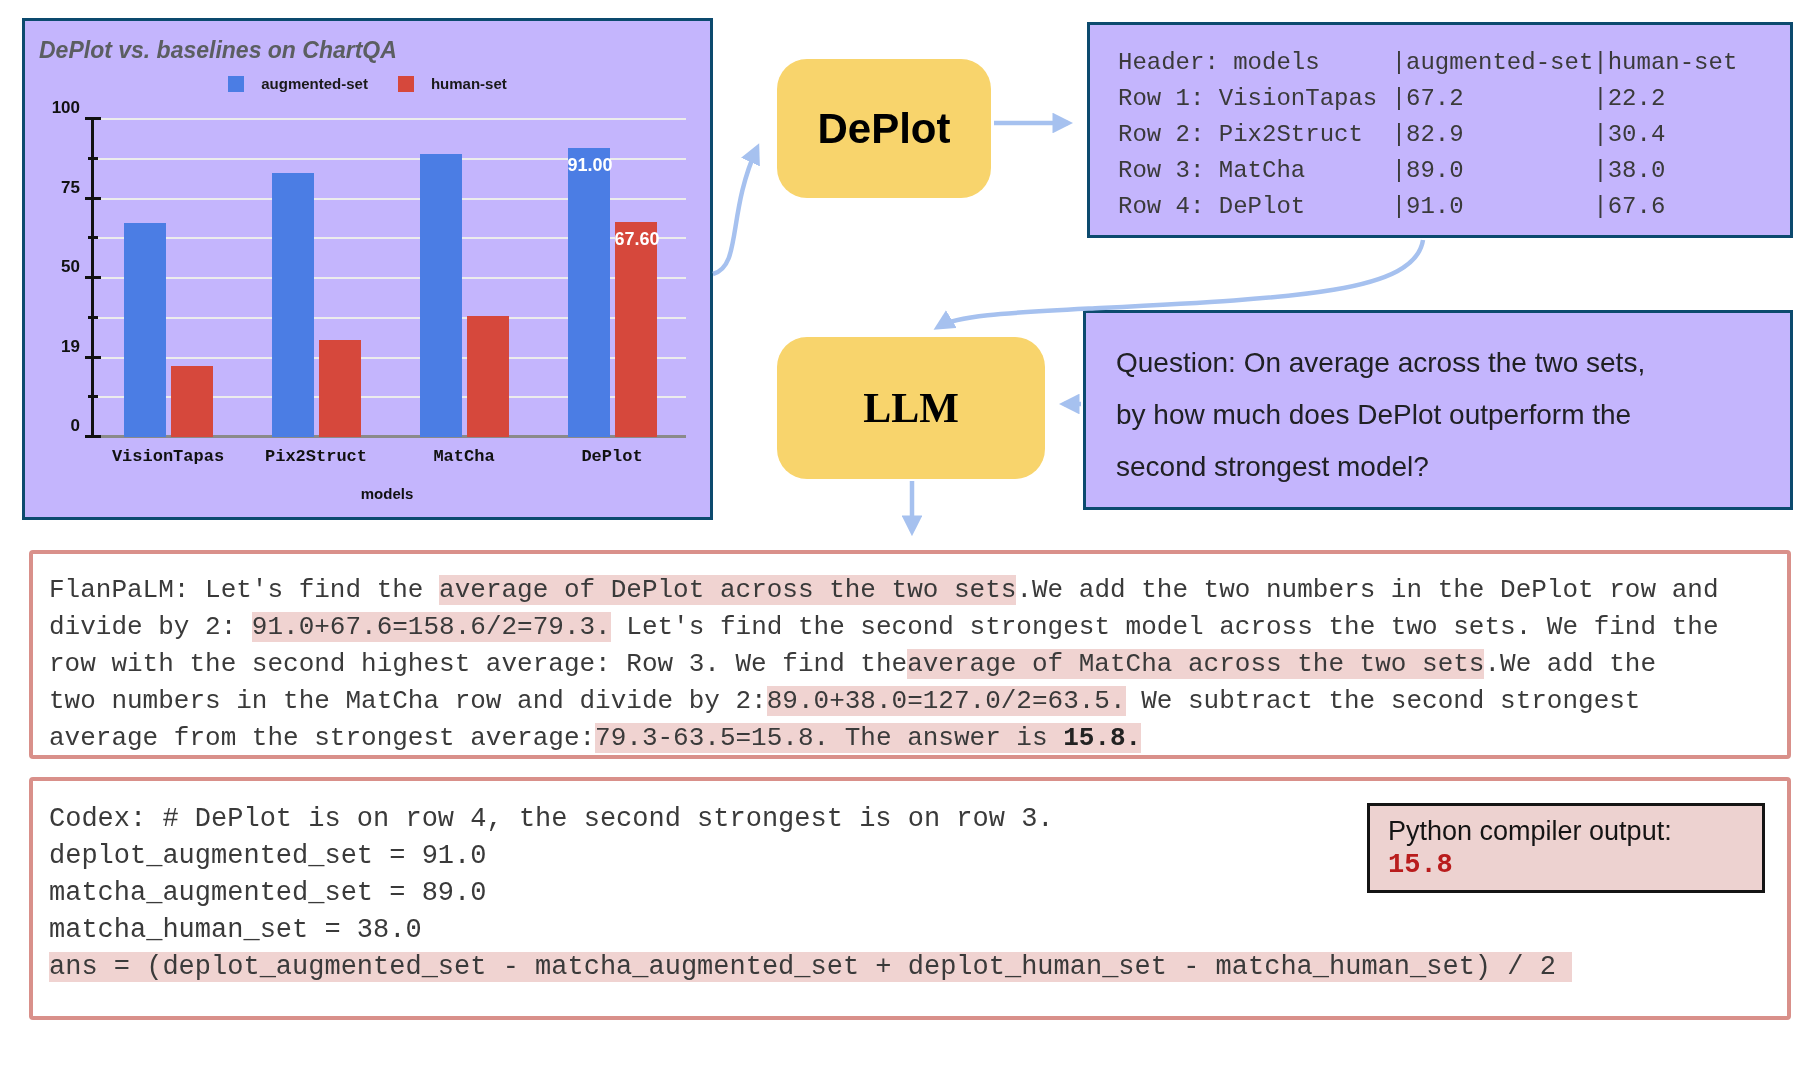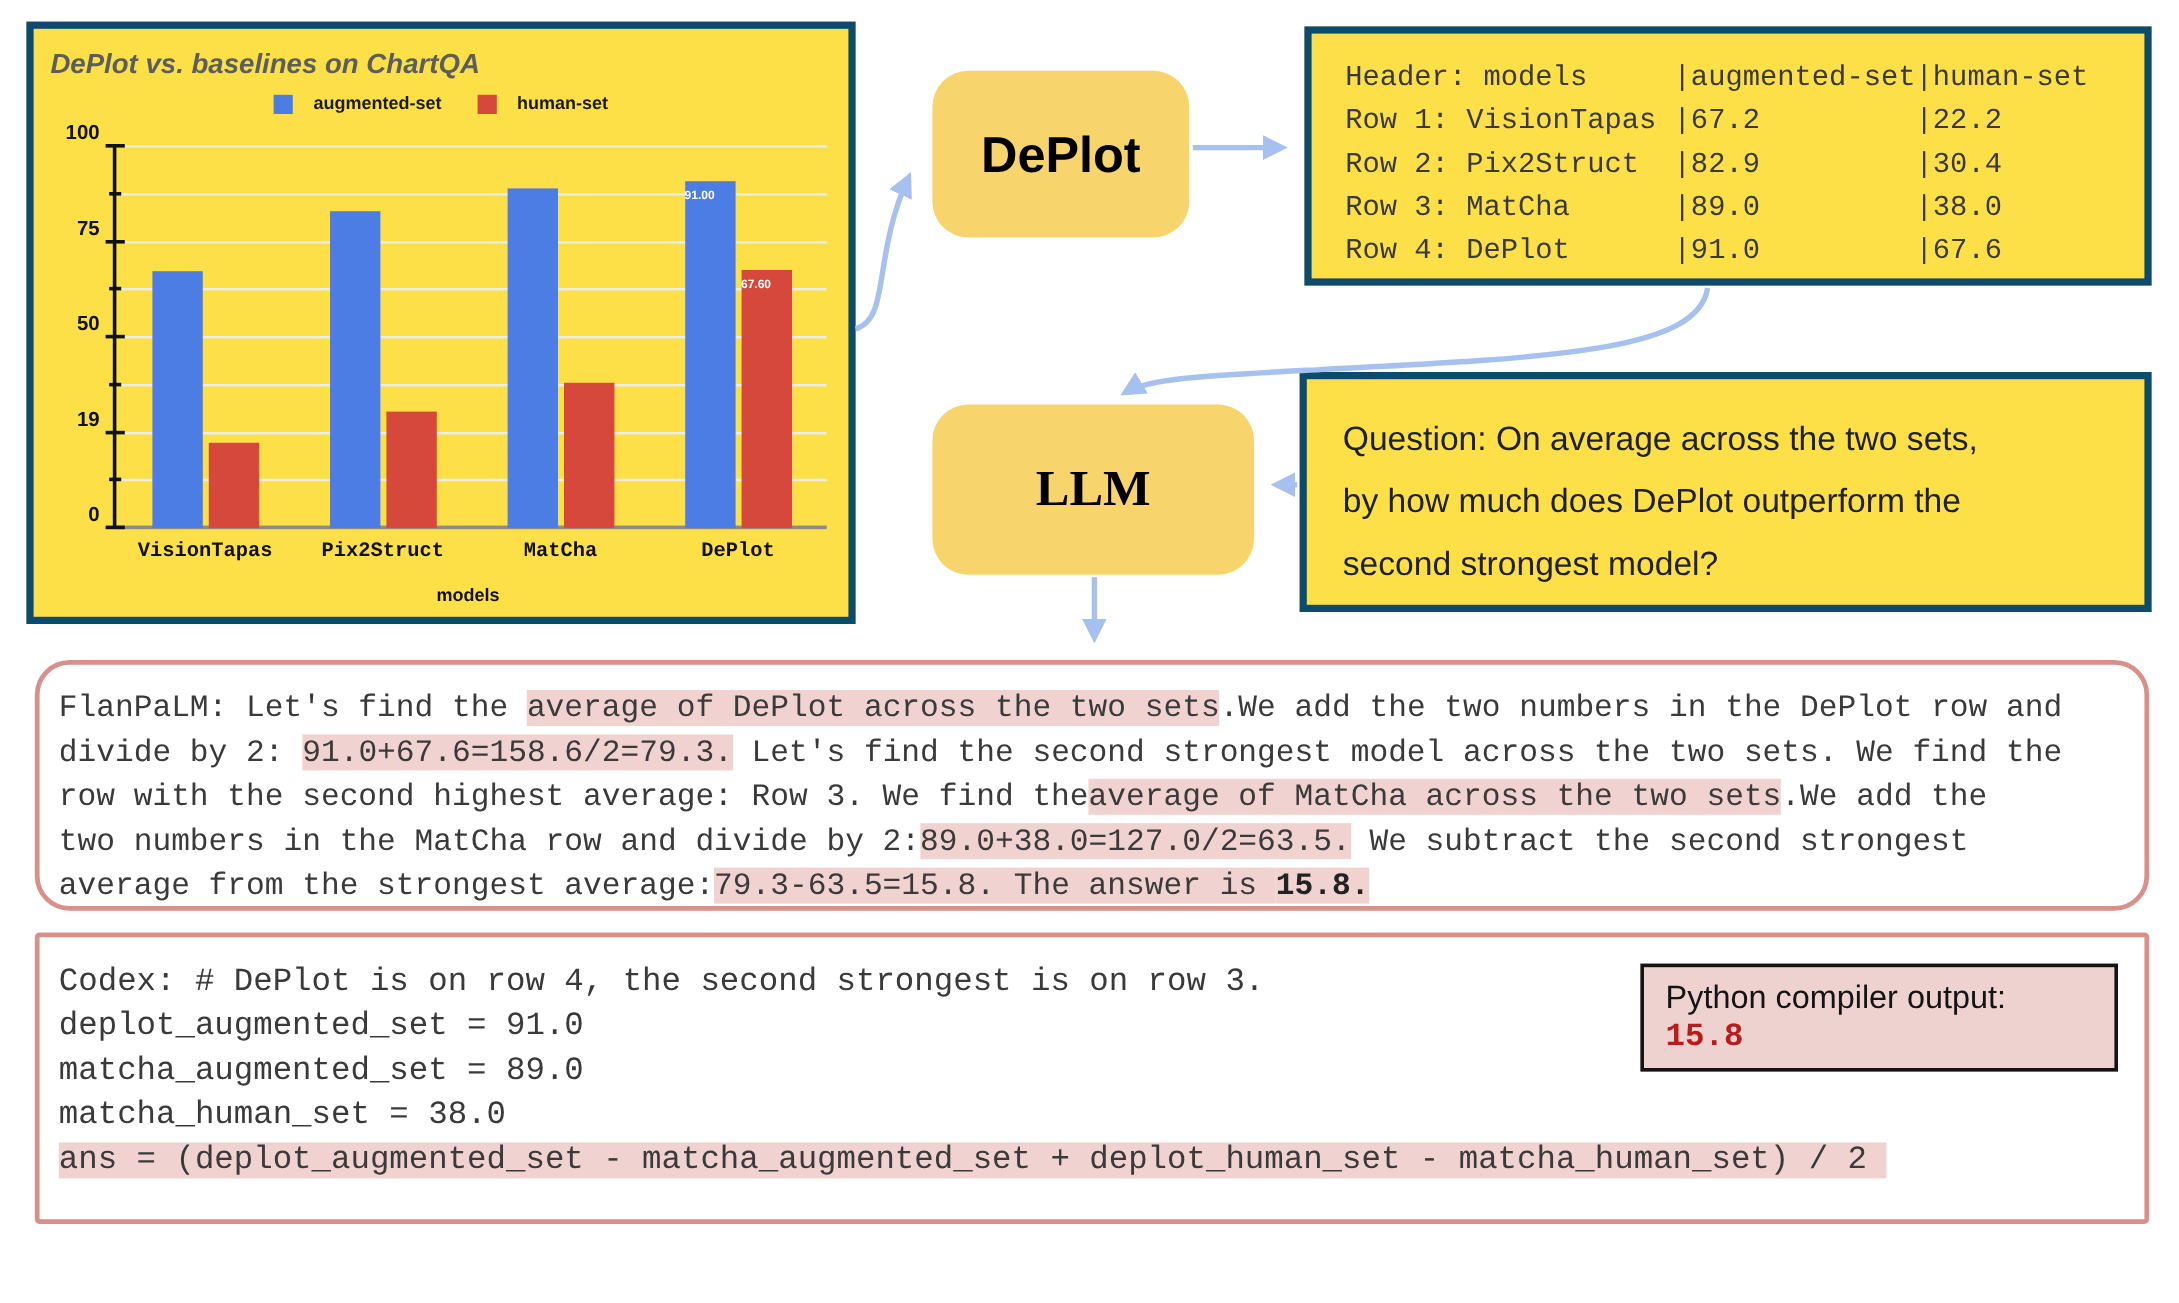--- a/index.html
+++ b/index.html
@@ -1,40 +1,40 @@
 <!DOCTYPE html>
 <html><head>
 <meta charset="utf-8">
 <style>
   html,body{margin:0;padding:0;background:#fff;}
   #page{position:relative;width:1816px;height:1086px;background:#ffffff;overflow:hidden;
         font-family:"Liberation Sans",sans-serif;}
 
   
-  .blue-panel{position:absolute;background:#fde047;border:6px solid #0c4a6e;box-sizing:border-box;}
+  .blue-panel{position:absolute;background:#c4b5fd;border:3px solid #0c4a6e;box-sizing:border-box;}
   .pink-panel{position:absolute;background:#fff;border:4px solid #d9908a;border-radius:4px;box-sizing:border-box;}
 
   
   #chart-panel{left:22px;top:18px;width:691px;height:502px;}
   #chart-title{position:absolute;left:14px;top:16px;font-size:23px;font-weight:bold;font-style:italic;color:#5b5e61;}
   #chart-legend{position:absolute;left:0;top:54px;width:100%;display:flex;justify-content:center;gap:30px;}
   .legend-item{display:flex;align-items:center;gap:17px;}
   .legend-swatch{width:16px;height:16px;}
   .legend-label{font-size:15px;font-weight:bold;color:#1a1a1a;}
   #chart-plot{position:absolute;left:66px;top:98px;width:592px;height:318px;border-left:3px solid #111;}
   .gridline{position:absolute;left:0;width:100%;height:2px;background:#ececec;}
   .gridline.base{background:#8a8a8a;height:3px;}
   .y-tick{position:absolute;background:#111;height:3px;}
   .y-tick.major{width:16px;left:-9px;}
   .y-tick.minor{width:10px;left:-6px;}
   .y-tick-label{position:absolute;right:100%;margin-right:14px;transform:translateY(-50%);
                 font-size:17px;font-weight:bold;color:#111;white-space:nowrap;}
   .bar{position:absolute;bottom:0;width:42px;}
   .bar-value-label{position:absolute;top:7px;left:0;width:100%;color:#fff;
-                   font-size:10px;font-weight:bold;}
+                   font-size:18px;font-weight:bold;}
   .x-axis-label{position:absolute;top:100%;margin-top:10px;transform:translateX(-50%);
                 font-family:"Liberation Mono",monospace;font-weight:bold;font-size:17px;color:#111;}
   #x-axis-title{position:absolute;left:66px;top:464px;width:592px;text-align:center;
                 font-size:15px;font-weight:bold;color:#111;}
 
   
   .yellow-box{position:absolute;background:#f8d46c;border-radius:30px;display:flex;
               align-items:center;justify-content:center;}
   #deplot-box{left:777px;top:59px;width:214px;height:139px;}
   #llm-box{left:777px;top:337px;width:268px;height:142px;font-family:Liberation Serif, serif;}
@@ -43,21 +43,21 @@
   
   #table-panel{left:1087px;top:22px;width:706px;height:216px;padding:20px 0 0 28px;}
   .table-line{font-family:"Liberation Mono",monospace;font-size:24px;line-height:36px;
               color:#3a3a3a;white-space:pre;}
 
   
   #question-panel{left:1083px;top:310px;width:710px;height:200px;padding:24px 0 0 30px;}
   .question-line{font-size:28px;font-weight:normal;color:#202124;line-height:52px;white-space:nowrap;}
 
   
-  #flanpalm-panel{left:29px;top:550px;width:1762px;height:209px;padding:18px 0 0 16px;border-radius:29px;}
+  #flanpalm-panel{left:29px;top:550px;width:1762px;height:209px;padding:18px 0 0 16px;}
   .flan-line{font-family:"Liberation Mono",monospace;font-size:26px;line-height:37px;
              color:#3a3a3a;white-space:pre;}
   #codex-panel{left:29px;top:777px;width:1762px;height:243px;padding:20px 0 0 16px;}
   .codex-line{font-family:"Liberation Mono",monospace;font-size:27px;line-height:37px;
               color:#3a3a3a;white-space:pre;}
   .hl{background:#f0d3d1;}
   .seg-bold{font-weight:bold;color:#222;}
 
   
   #python-output-box{position:absolute;left:1334px;top:22px;width:398px;height:90px;

